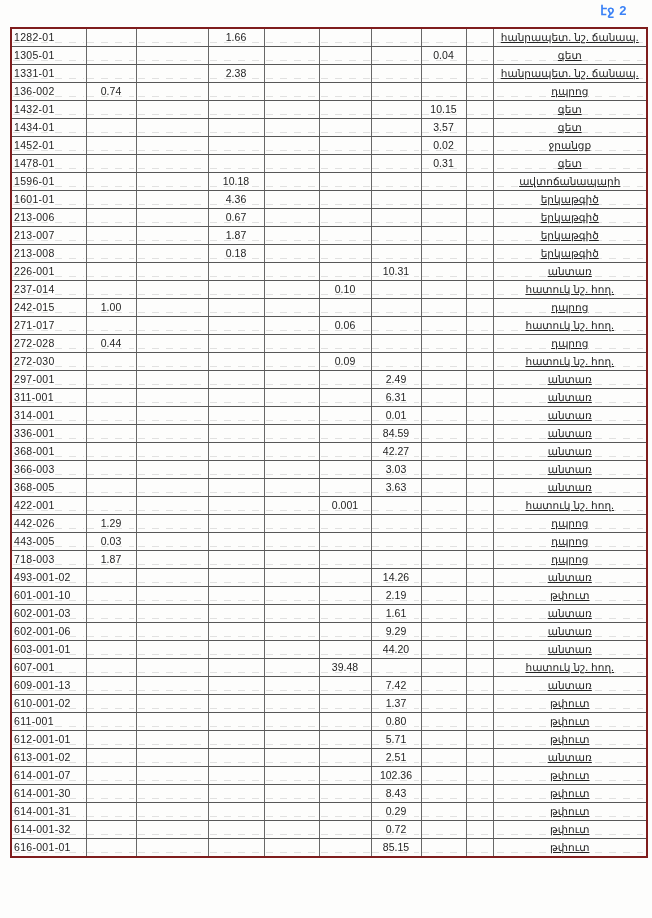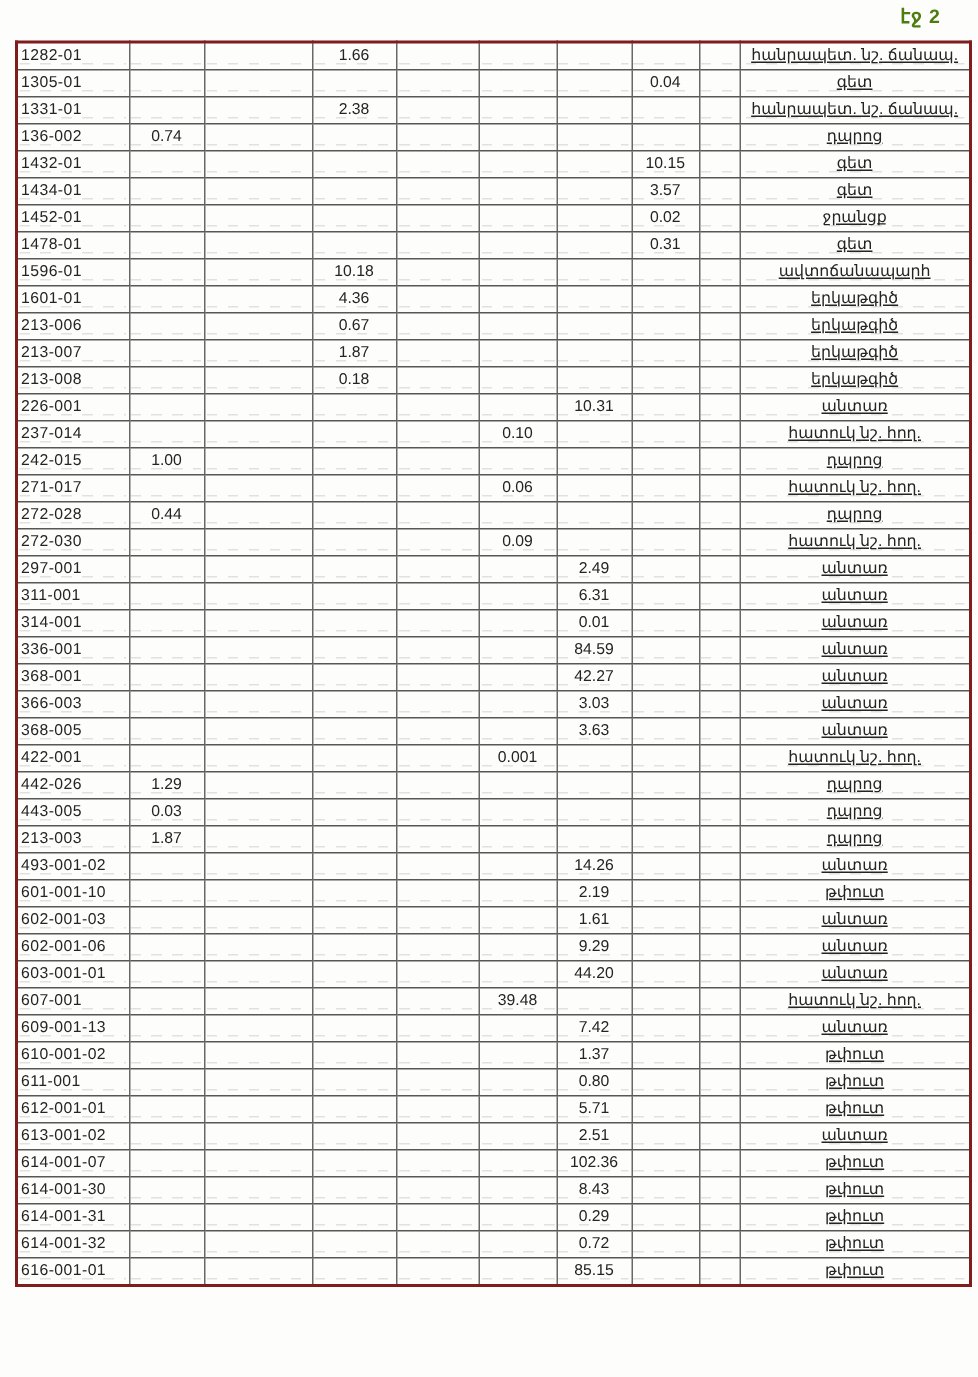--- a/index.html
+++ b/index.html
@@ -9,21 +9,21 @@
     font-family:"Liberation Sans", sans-serif;
     color:#2a2a2a;
     position:relative;
     overflow:hidden;
   }
   .page-number{
     position:absolute;
     top:3px; right:25px;
     font-size:13px;
     font-weight:bold;
-    color:#4d7c0f;
+    color:#3b82f6;
     letter-spacing:.5px;
   }
   table.register{
     position:absolute;
     left:10px; top:27px;
     width:636px;
     border-collapse:collapse;
     table-layout:fixed;
     border:2px solid #7f1d1d;
   }
@@ -411,21 +411,21 @@
     <td class="num"></td>
     <td class="num"></td>
     <td class="num"></td>
     <td class="num"></td>
     <td class="num"></td>
     <td class="num"></td>
     <td class="num"></td>
     <td class="lbl">դպրոց</td>
   </tr>
       <tr>
-    <td class="code">213-003</td>
+    <td class="code">718-003</td>
     <td class="num">1.87</td>
     <td class="num"></td>
     <td class="num"></td>
     <td class="num"></td>
     <td class="num"></td>
     <td class="num"></td>
     <td class="num"></td>
     <td class="num"></td>
     <td class="lbl">դպրոց</td>
   </tr>

